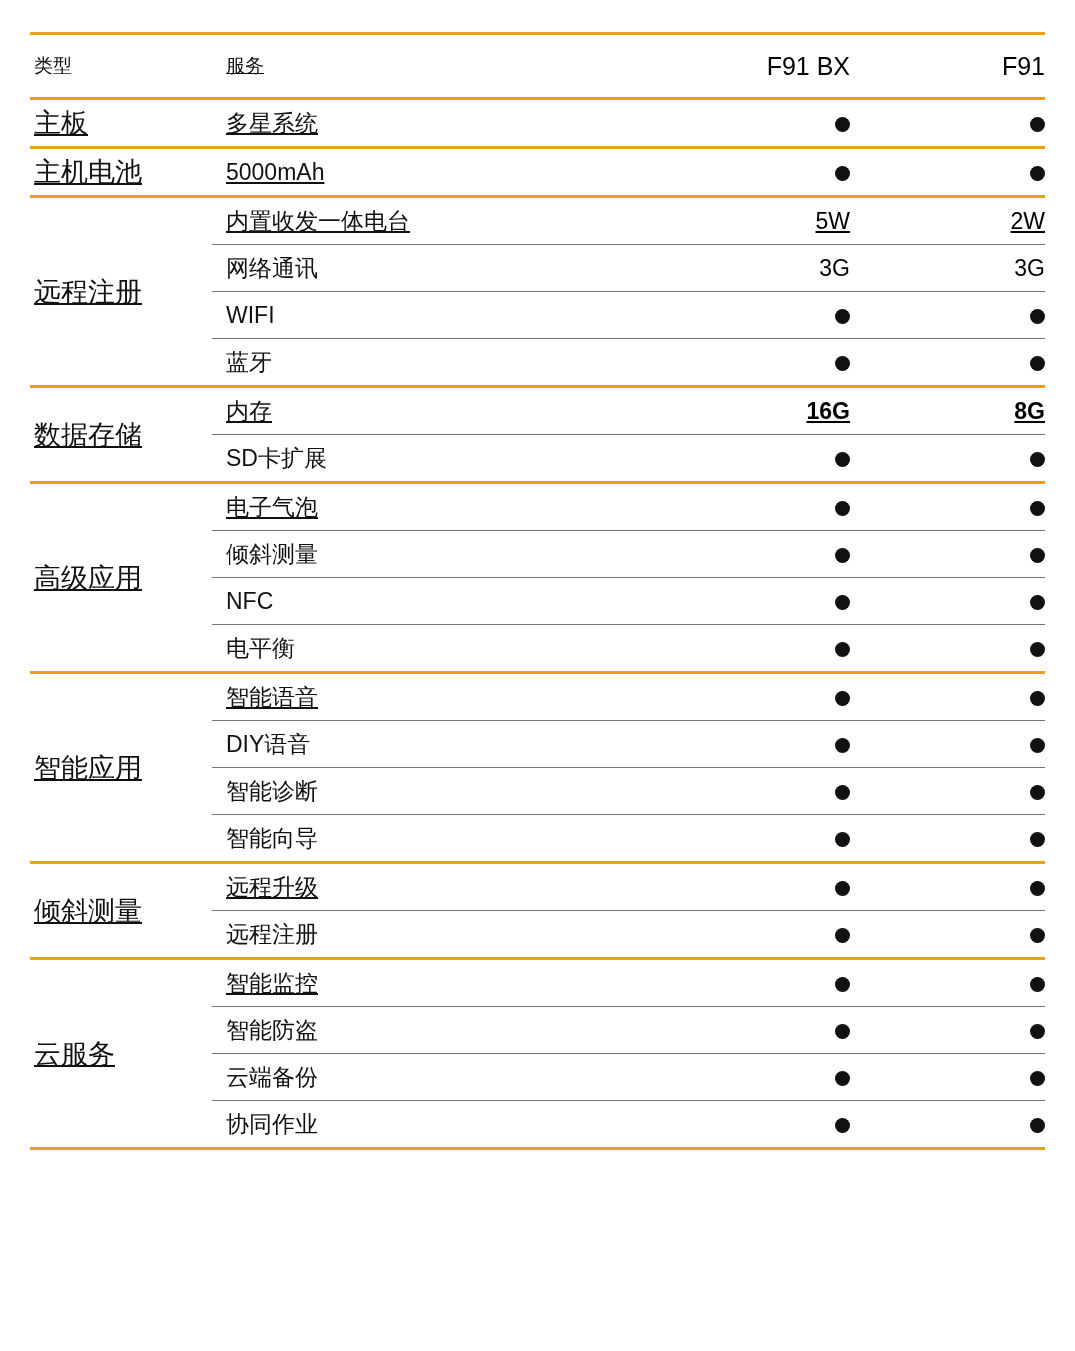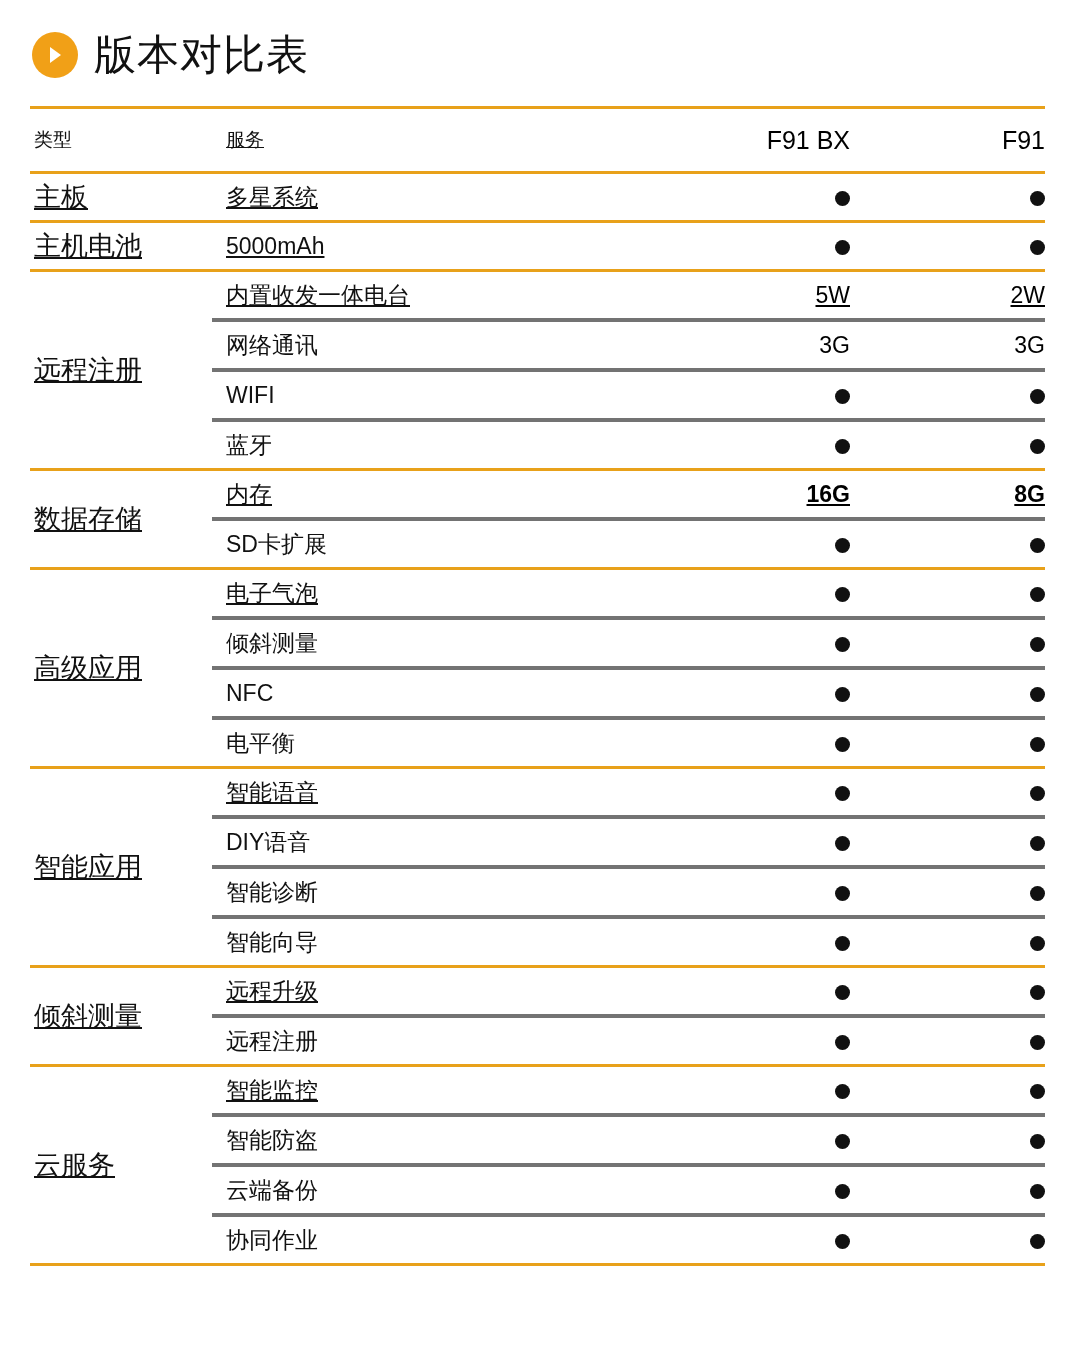--- a/index.html
+++ b/index.html
@@ -65,21 +65,21 @@
     padding: 0;
     vertical-align: middle;
   }
 
   
   .grp-top > td { border-top: 3px solid #e8a11a; text-decoration: underline; }
   .tbl-top > td { border-top: 3px solid #e8a11a; }
 
   
   .inner > td.svc,
-  .inner > td.val { border-top: 4px solid #737373; }
+  .inner > td.val { border-top: 1px solid #737373; }
 
   td.type {
     font-size: 27px;
     color: #111111;
     padding-left: 4px;
     white-space: nowrap;
   }
   td.svc {
     font-size: 23px;
     color: #111111;
@@ -122,28 +122,20 @@
     height: 3px;
     background: #e8a11a;
     margin-top: 0;
   }
 </style>
 </head>
 <body>
 
 <div class="page">
 
-  <div class="title-row">
-    <span class="title-badge">
-      <svg width="20" height="22" viewBox="0 0 20 22" aria-hidden="true">
-        <polygon points="5,3 16,11 5,19" fill="#ffffff"></polygon>
-      </svg>
-    </span>
-    <span class="title-text">版本对比表</span>
-  </div>
 
   <table class="cmp-table">
     <colgroup>
       <col class="c-type">
         <col class="c-svc">
         <col class="c-bx">
         <col class="c-f91">
     </colgroup>
     <tbody id="tbody">
         <tr class="head tbl-top">

